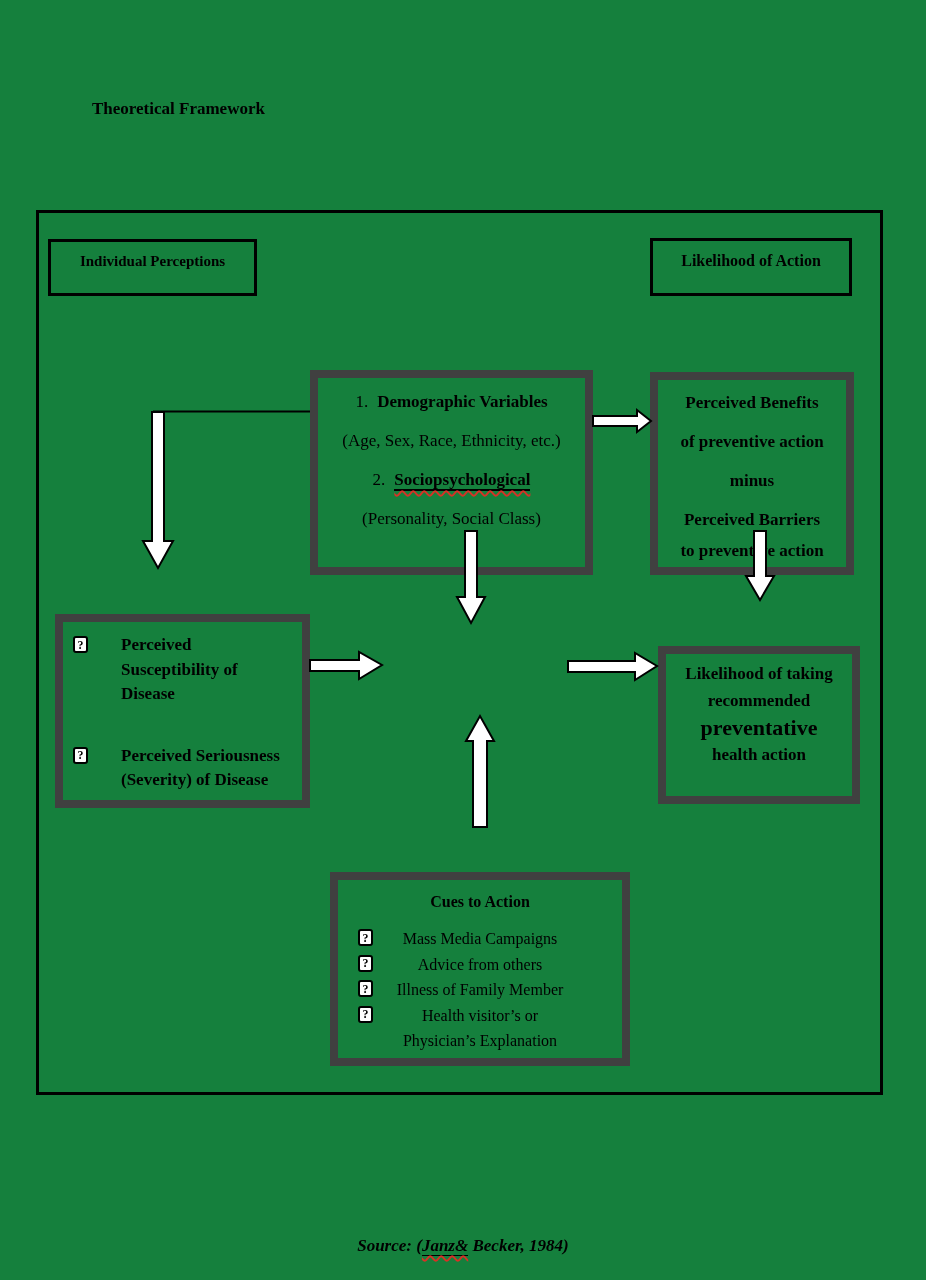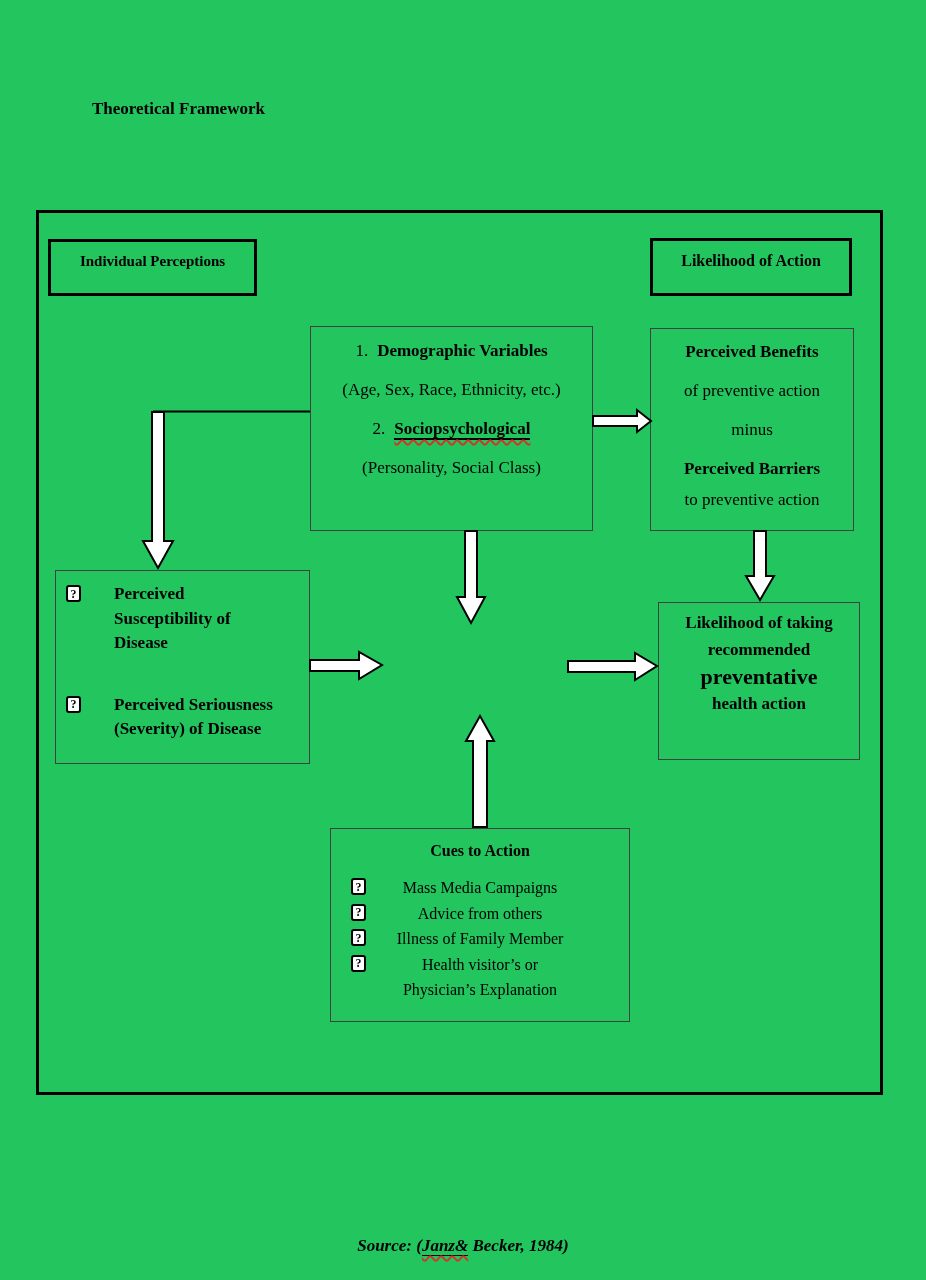--- a/index.html
+++ b/index.html
@@ -1,30 +1,30 @@
 <!DOCTYPE html>
 <html><head>
 <meta charset="utf-8">
 <style>
   * { margin:0; padding:0; box-sizing:border-box; }
   html,body { background:#ffffff; }
   .page {
     position:relative; width:926px; height:1280px; margin:0 auto;
-    background:#22c55e; color:#000;
+    background:#15803d; color:#000;
     font-family:"Liberation Serif","DejaVu Serif",serif;
     overflow:hidden;
   }
   .abs { position:absolute; }
   .title-line { font-weight:bold; font-size:17px; line-height:20px; white-space:nowrap; }
   .outer-frame { border:3px solid #000; background:transparent; }
   .hdr-box {
     border:3px solid #000; display:flex; align-items:center; justify-content:center;
     font-weight:bold; padding-bottom:12px; text-align:center;
   }
-  .content-box { border:1px solid #404040; }
+  .content-box { border:8px solid #404040;margin-top:44px; }
   .center-lines { text-align:center; }
   .spell-underline {
     border-bottom:2px solid #000;
     text-decoration:underline wavy #d93025 1.5px;
     text-underline-offset:5px;
   }
   .wavy-only {
     border-bottom:1.5px solid #000;
     text-decoration:underline wavy #d93025 1.5px;
     text-underline-offset:4px;
@@ -33,21 +33,21 @@
     display:inline-flex; align-items:center; justify-content:center;
     width:15px; height:17px; border:2px solid #000; border-radius:3px;
     font-size:12px; font-weight:bold; line-height:1; flex:0 0 auto;
     background:#fff;
   }
   
   .mod-line { font-size:17px; line-height:39px; white-space:nowrap; }
   .mod-line .num { font-weight:normal; }
   .mod-line .main { font-weight:bold; margin-left:9px; }
   
-  .ben-line { font-size:17px; line-height:39px; white-space:nowrap; }
+  .ben-line { font-size:17px; line-height:39px; white-space:nowrap;font-weight:bold; }
   .ben-line.tight { line-height:24px; }
   .bold { font-weight:bold; }
   
   .perc-item { display:flex; align-items:flex-start; padding-left:10px; }
   .perc-item .tofu { margin-top:3px; }
   .perc-text { margin-left:33px; font-size:17px; font-weight:bold; line-height:24.5px; }
   
   .threat-inner { display:flex; flex-direction:column; justify-content:center; height:100%;
     text-align:center; font-weight:bold; font-size:17.5px; line-height:26px; }
   

